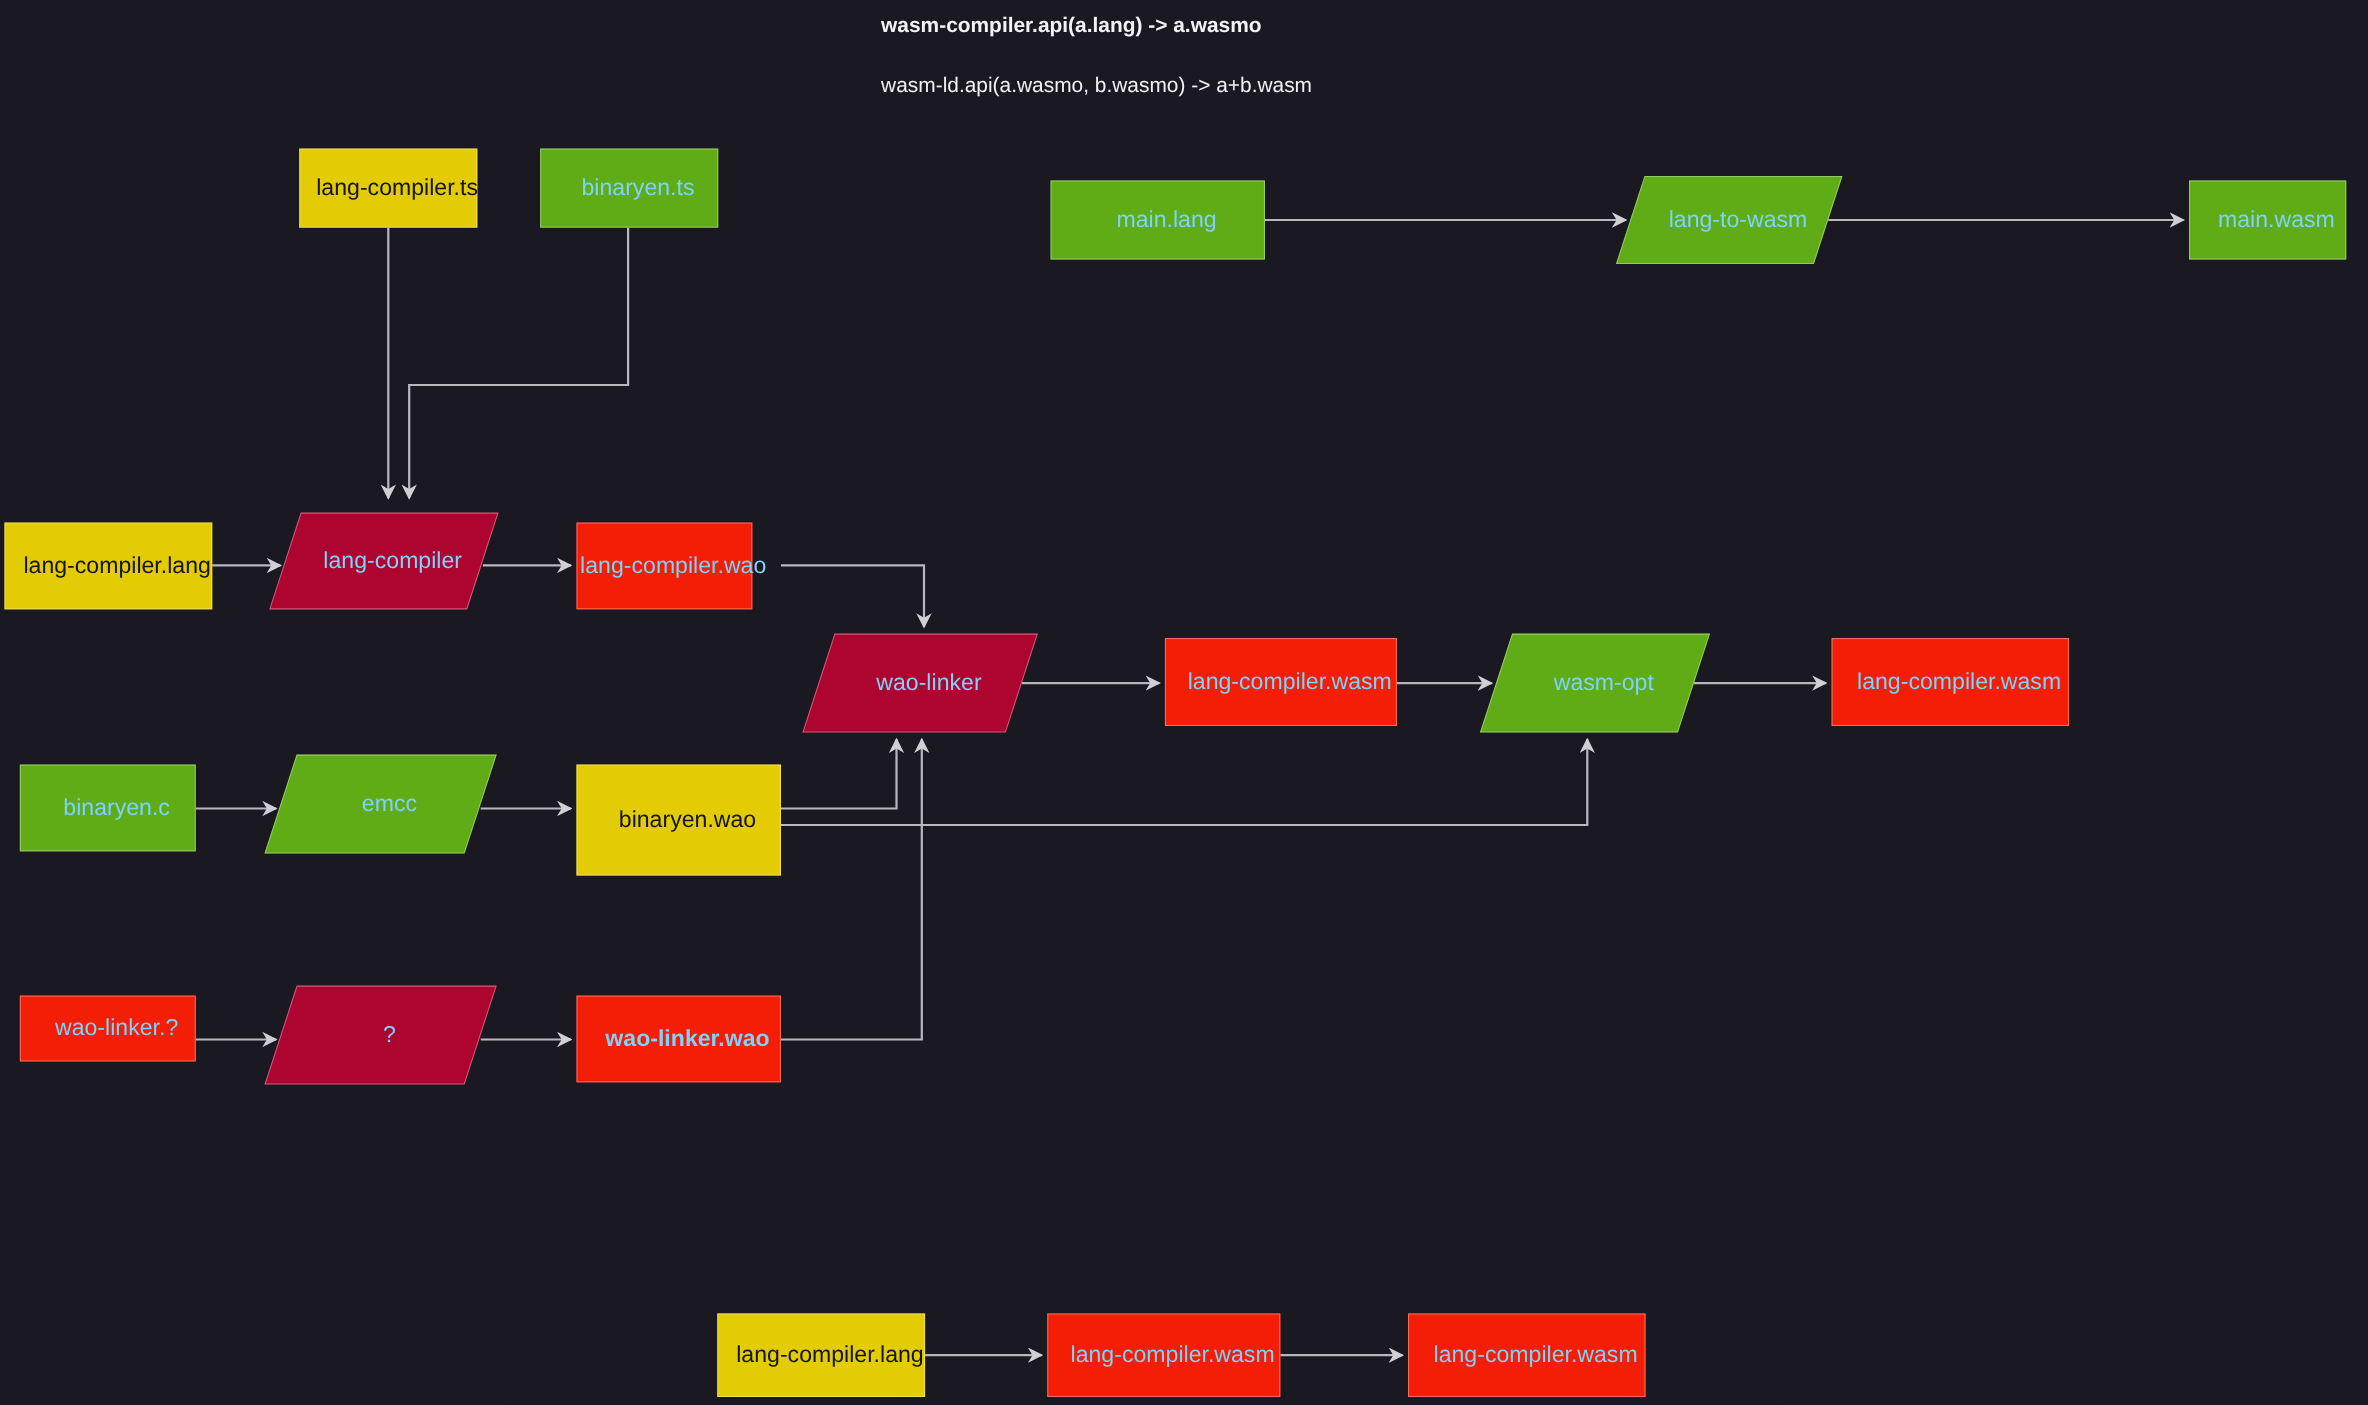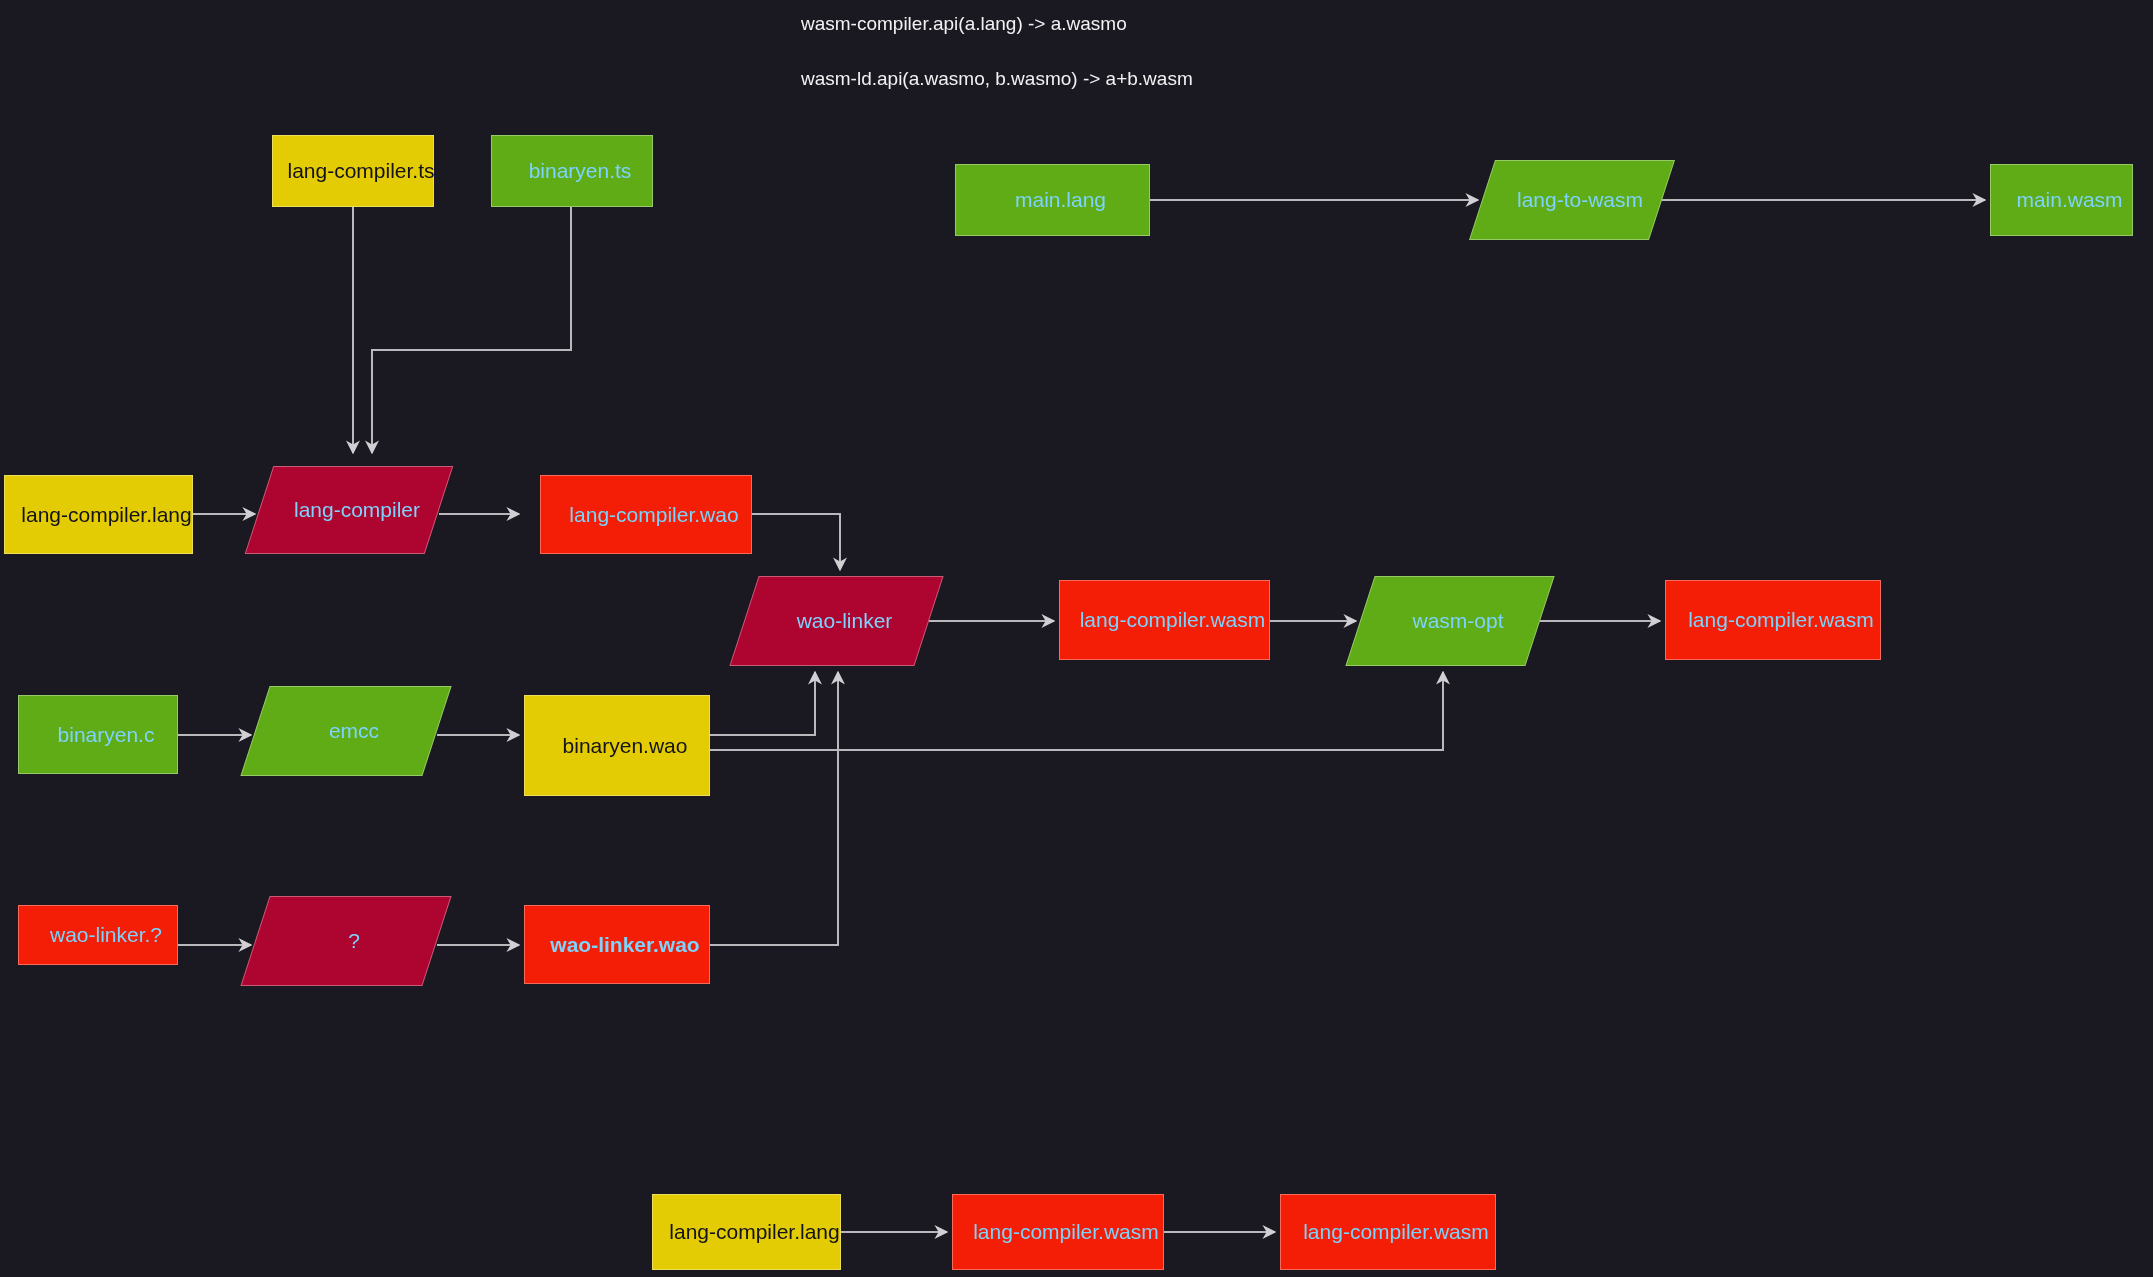--- a/index.html
+++ b/index.html
@@ -121,21 +121,21 @@
         <span class="lbl txt-light">main.wasm</span>
       </div>
       <div class="node rect fill-yellow" style="left: 4px; top: 475px; width: 189px; height: 79px;">
         <div class="shape"></div>
         <span class="lbl txt-dark">lang-compiler.lang</span>
       </div>
       <div class="node para fill-crimson" style="left: 259px; top: 466px; width: 180px; height: 88px;">
         <div class="shape"></div>
         <span class="lbl txt-light">lang-compiler</span>
       </div>
-      <div class="node rect fill-red" style="left: 524px; top: 475px; width: 212px; height: 79px; margin-left: 16px;">
+      <div class="node rect fill-red" style="left: 524px; top: 475px; width: 160px; height: 79px;">
         <div class="shape"></div>
         <span class="lbl txt-light">lang-compiler.wao</span>
       </div>
       <div class="node para fill-crimson" style="left: 744px; top: 576px; width: 185px; height: 90px;">
         <div class="shape"></div>
         <span class="lbl txt-light">wao-linker</span>
       </div>
       <div class="node rect fill-red" style="left: 1059px; top: 580px; width: 211px; height: 80px;">
         <div class="shape"></div>
         <span class="lbl txt-light">lang-compiler.wasm</span>
@@ -179,17 +179,17 @@
       <div class="node rect fill-red" style="left: 952px; top: 1194px; width: 212px; height: 76px;">
         <div class="shape"></div>
         <span class="lbl txt-light">lang-compiler.wasm</span>
       </div>
       <div class="node rect fill-red" style="left: 1280px; top: 1194px; width: 216px; height: 76px;">
         <div class="shape"></div>
         <span class="lbl txt-light">lang-compiler.wasm</span>
       </div>
     </div>
   <div id="note-layer">
-      <div class="note" style="left: 801px; top: 13px;">wasm-compiler.api(a.lang) -&gt; a.wasmo</div>
+      <div class="note" style="left: 801px; top: 13px; font-weight: bold;">wasm-compiler.api(a.lang) -&gt; a.wasmo</div>
       <div class="note" style="left: 801px; top: 68px; text-align: center;">wasm-ld.api(a.wasmo, b.wasmo) -&gt; a+b.wasm</div>
     </div>
 
 </div>
 
 </body></html>

